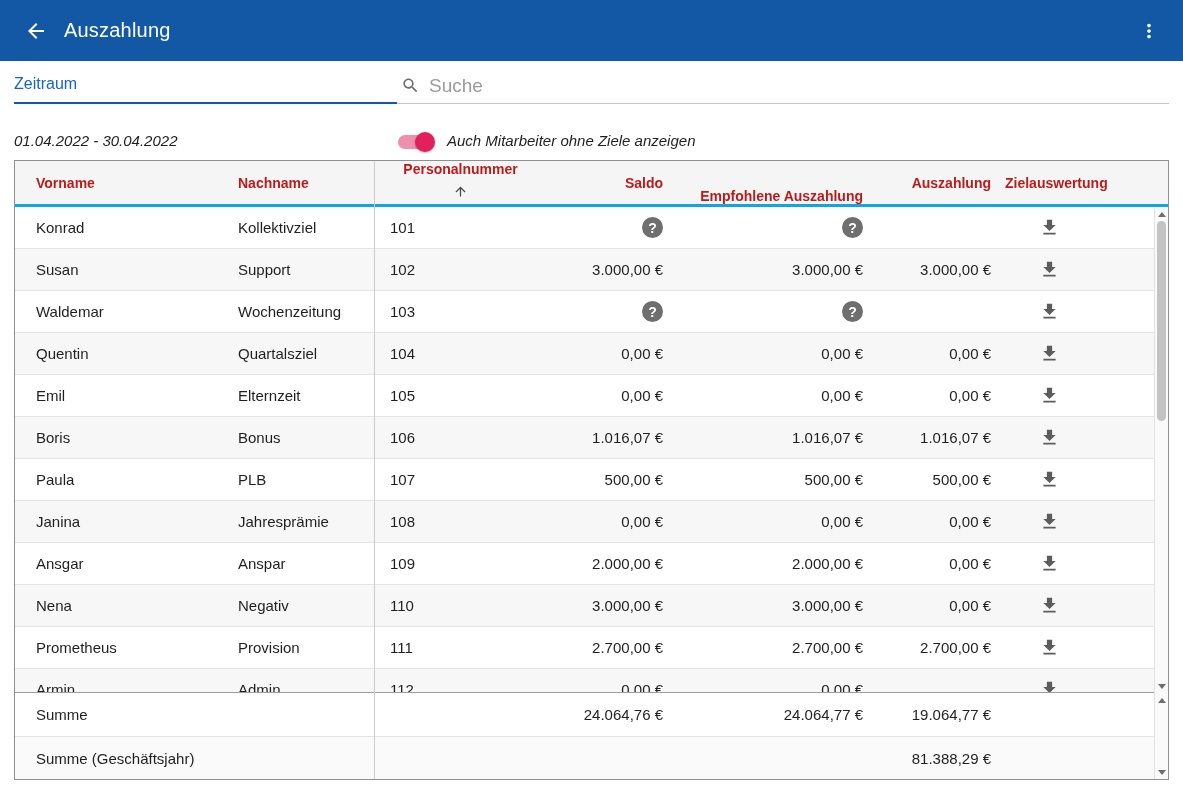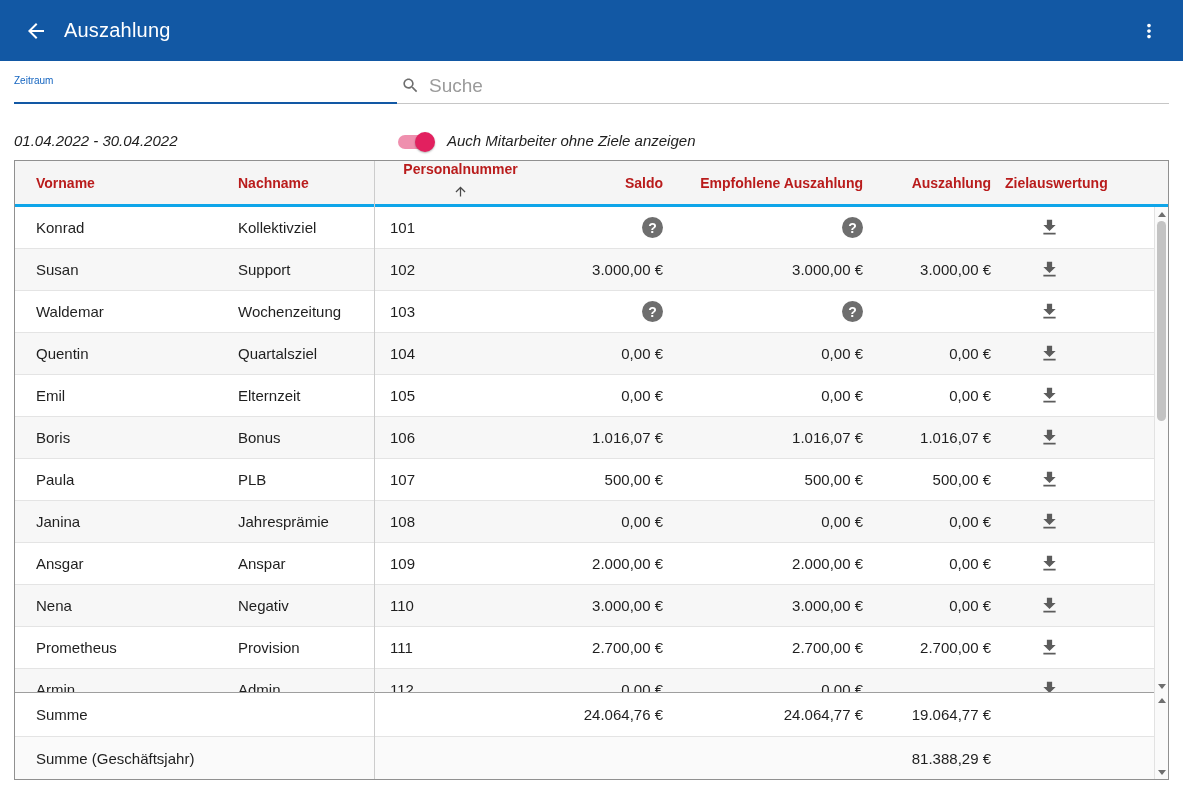--- a/index.html
+++ b/index.html
@@ -32,21 +32,21 @@
 
   
   .filters { padding: 14px 14px 0 14px; background: #fff; }
   .filter-row1 { display: flex; align-items: stretch; }
   .select-field {
     width: 383px;
     border-bottom: 2px solid #1258a4;
     padding-bottom: 4px;
     cursor: pointer;
   }
-  .select-field .flabel { font-size: 10px; color: #1565c0; display: block; margin-bottom: 4px; }
+  .select-field .flabel { font-size: 16px; color: #1565c0; display: block; margin-bottom: 4px; }
   .select-field .fvalue {
     display: flex; align-items: center; justify-content: space-between;
     font-size: 16px; color: #1f1f1f; height: 24px;
   }
   .dd-arrow {
     width: 0; height: 0; margin-right: 4px;
     border-left: 5px solid transparent; border-right: 5px solid transparent;
     border-top: 5px solid #1258a4;
   }
   .search-field {
@@ -99,21 +99,21 @@
     height: 46px; background: #f5f5f5;
     border-bottom: 3px solid #0ea5e9;
     font-size: 14px; font-weight: bold; color: #b91c1c;
   }
   .hcell { display: flex; align-items: center; cursor: pointer; height: 100%; }
 
   .c-vorname  { width: 216px; padding-left: 21px; }
   .c-nachname { width: 143px; padding-left: 7px; }
   .c-pers     { width: 157px; padding-left: 16px; }
   .c-saldo    { width: 146px; justify-content: flex-end; padding-right: 14px; }
-  .c-empf     { width: 200px; justify-content: flex-end; padding-right: 14px; }
+  .c-empf     { width: 200px; justify-content: flex-end; padding-right: 14px; align-items: flex-end; }
   .c-ausz     { width: 128px; justify-content: flex-end; padding-right: 14px; }
   .c-ziel     { width: 149px; justify-content: flex-start; }
   .h-spacer   { width: 14px; }
 
   .hcell.c-pers { gap: 7px; flex-direction: column; }
   .sort-arrow { flex: none; }
 
   .tbody {
     height: 486px; overflow: hidden;
     width: calc(100% - 14px);

